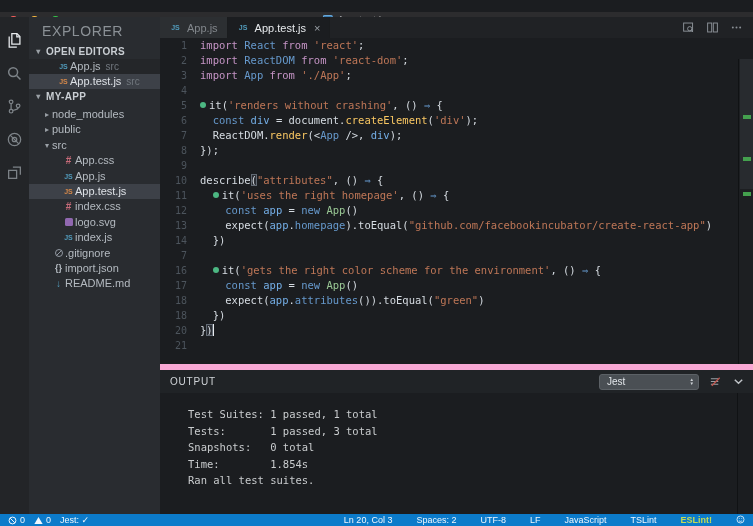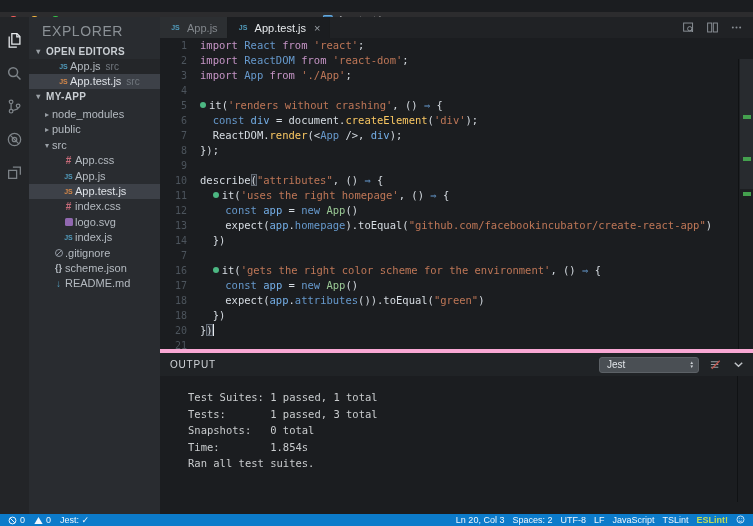--- a/index.html
+++ b/index.html
@@ -73,40 +73,40 @@
   .test-dot { display:inline-block; width:6px; height:6px; border-radius:50%; background:#4cb782;
               margin-right:3px; transform:translateY(-1px); }
   .caret { display:inline-block; width:1px; height:12px; background:#e8ebee; vertical-align:-2px; }
 
   
   .ruler { position:absolute; right:0; top:21px; width:15px; height:326px; background:#1d1f22; border-left:1px solid #101214; }
   .ruler-thumb { position:absolute; left:1px; top:0; width:14px; height:130px; background:rgba(200,210,220,0.07); }
   .ruler-mark { position:absolute; left:4px; width:8px; height:4px; background:#44a04e; }
 
   
-  .panel { position:absolute; left:0; top:332px; width:593px; height:123px; background:#1b1d20; border-top:4px solid #f9a8d4; }
+  .panel { position:absolute; left:0; top:347px; width:593px; height:123px; background:#1b1d20; border-top:6px solid #f9a8d4; }
   .panel-header { height:23px; display:flex; align-items:center; background:#202326; padding:0 8px 0 10px; }
   .panel-title { font-size:10px; letter-spacing:0.8px; color:#d0d4d8; }
   .panel-right { margin-left:auto; display:flex; align-items:center; gap:10px; }
   .select { width:100px; height:16px; background:#4a4f54; border:1px solid #5c6166; border-radius:3px;
             display:flex; align-items:center; font-size:10px; color:#e2e6ea; padding-left:7px; }
   .select .arrows { margin-left:auto; display:flex; flex-direction:column; justify-content:center;
                     font-size:4.5px; line-height:4px; color:#d0d4d8; padding-right:4px; }
   .panel-ico { display:flex; align-items:center; color:#c0c4c8; }
   .panel-ico svg { width:13px; height:13px; }
   .panel-content { position:relative; height:126px; padding:13px 0 0 28px;
                    font-family:"DejaVu Sans Mono", monospace; font-size:10.5px; line-height:16.5px;
                    color:#c9ccce; white-space:pre; }
   .panel-content::after { content:""; position:absolute; top:0; bottom:0; right:15px; width:1px; background:#101214; }
 
   
   .statusbar { position:absolute; left:0; top:514px; width:753px; height:12px; background:#0c7bca;
                color:#f0f7fd; font-size:9px; display:flex; align-items:center; padding:0 8px; }
   .sb-left { display:flex; align-items:center; gap:9px; }
-  .sb-right { margin-left:auto; display:flex; align-items:flex-start; gap:8px; }
+  .sb-right { margin-left:auto; display:flex; align-items:flex-start; gap:24px; }
   .sb-item { display:flex; align-items:center; gap:3px; white-space:nowrap; }
   .sb-item svg { width:9px; height:9px; }
   .sb-item.hl { color:#c3da55; font-weight:bold; }
 </style>
 </head>
 <body>
 
 <div id="app">
 
   <div class="titlebar">
@@ -221,21 +221,21 @@
           <span>index.js</span>
         </div>
         <div class="tree-row" style="padding-left: 23px;">
           <span class="fic git">
             <span class="git-chip"></span>
           </span>
           <span>.gitignore</span>
         </div>
         <div class="tree-row" style="padding-left: 23px;">
           <span class="fic json">{}</span>
-          <span>scheme.json</span>
+          <span>import.json</span>
         </div>
         <div class="tree-row" style="padding-left: 23px;">
           <span class="fic md">↓</span>
           <span>README.md</span>
         </div>
       </div>
   </div>
 
   <div class="rightcol">
 

